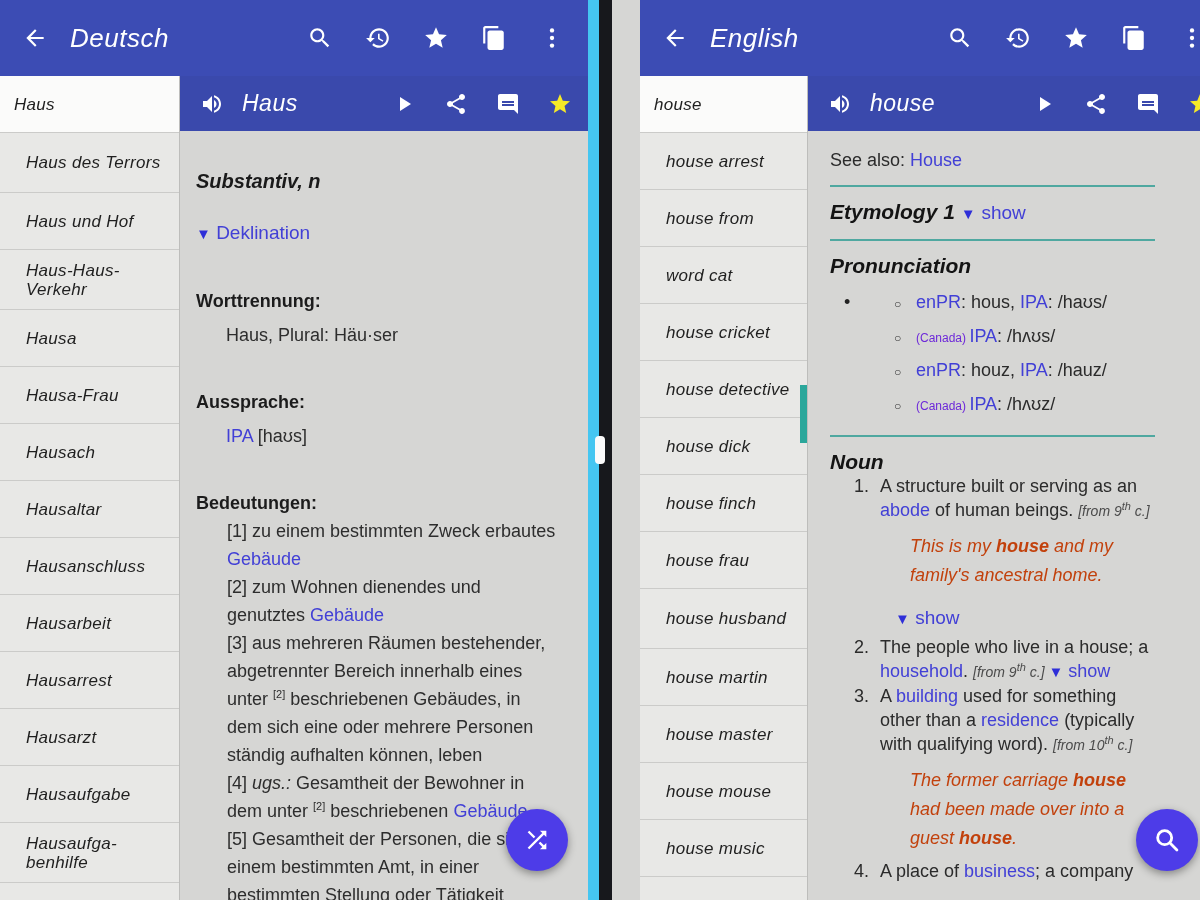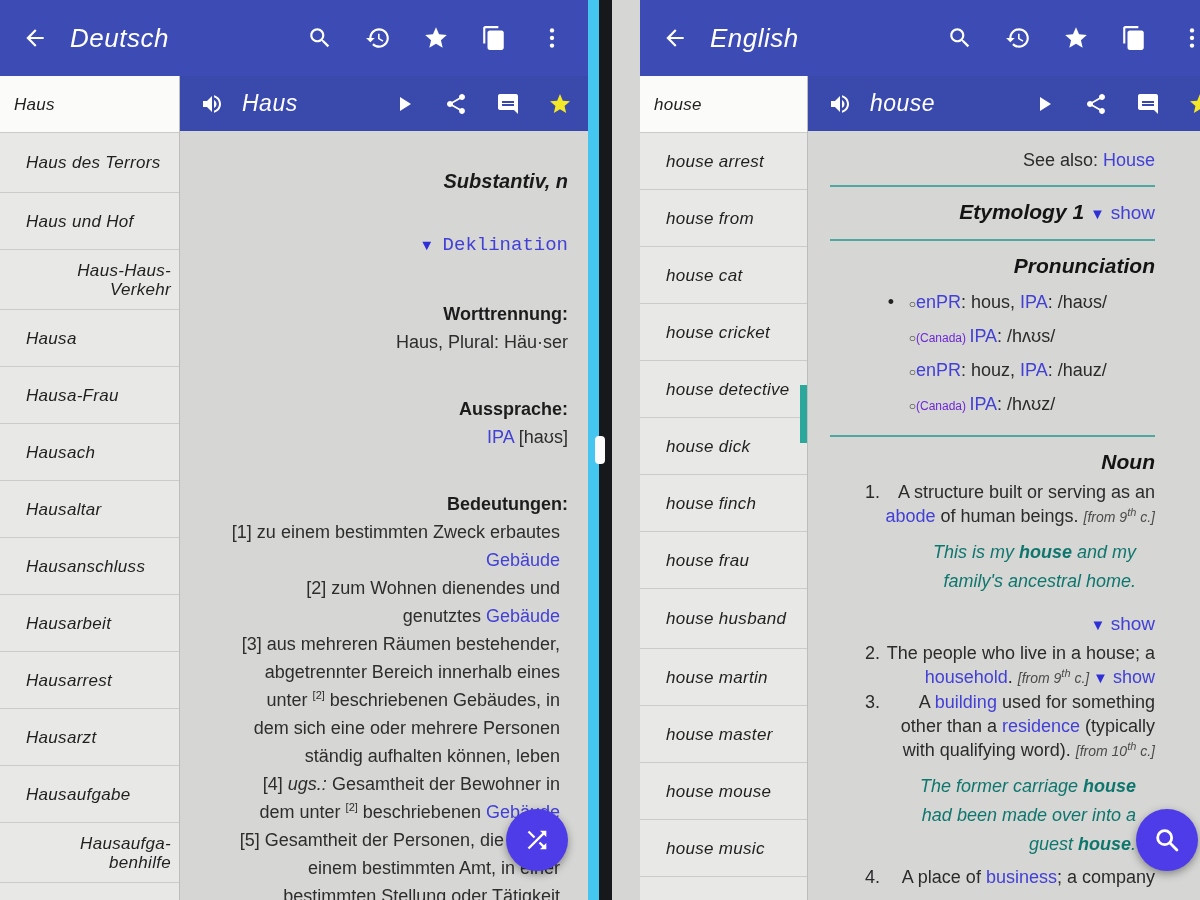--- a/index.html
+++ b/index.html
@@ -1,21 +1,21 @@
 <!DOCTYPE html>
 <html><head>
 <meta charset="utf-8">
 <style>
   * { box-sizing: border-box; margin: 0; padding: 0; }
   html,body { width:1200px; height:900px; overflow:hidden; background:#000;
               font-family:"Liberation Sans","DejaVu Sans",sans-serif; }
   .screen { position:relative; width:1200px; height:900px; background:#d6d6d4; overflow:hidden; }
 
   
-  .panel { position:absolute; top:0; width:588px; height:900px; overflow:hidden;text-align:right; }
+  .panel { position:absolute; top:0; width:588px; height:900px; overflow:hidden; }
   .panel.pleft  { left:0; }
   .panel.pright { left:640px; }
 
   
   .divider { position:absolute; left:588px; top:0; width:24px; height:900px; z-index:9; display:flex; }
   .div-cyan { width:11px; height:100%; background:#45c6f1; }
   .div-dark { width:13px; height:100%; background:#17181c; }
   .div-handle { position:absolute; left:7px; top:436px; width:10px; height:28px;
                 background:#fbfbfb; border-radius:4px; }
 
@@ -52,42 +52,42 @@
   .entry-actions { display:flex; align-items:center; gap:12px; }
 
   
   a.link { color:#4240d6; text-decoration:none; cursor:pointer; }
   .tri { color:#2f2fd8; font-size:15px; }
   sup.s { font-size:11px; vertical-align:super; line-height:0; }
 
   
   .gtext { padding:36px 20px 0 16px; font-size:18px; line-height:28px; color:#2d2d2d; }
   .g-pos { font-size:20px; font-weight:bold; font-style:italic; color:#1a1a1a; }
-  .g-collapse { margin-top:36px; font-size:19px;font-family:Liberation Mono, monospace; }
+  .g-collapse { margin-top:24px; font-size:19px; }
   .g-label { margin-top:39px; font-weight:bold; color:#1c1c1c; }
-  .g-val { margin-left:30px; margin-top:0; }
+  .g-val { margin-left:30px; margin-top:6px; }
   .g-sense { margin-left:31px; padding-right:8px; }
   .g-tag { font-style:italic; }
 
   
   .etext { padding:17px 73px 0 22px; font-size:18px; line-height:24px; color:#2b2b2b; }
   hr.teal { border:none; border-top:2px solid #4fa8a0; margin:13px 0; }
   .e-h2 { font-size:21px; font-weight:bold; font-style:italic; color:#141414; }
   .e-h2 .show { font-style:normal; font-weight:normal; font-size:19px; }
   .pron-title { margin-bottom:8px; }
   .pron-row { display:flex; align-items:baseline; line-height:32px; padding-left:14px; }
   .pb1 { width:50px; flex-shrink:0; font-size:18px; color:#222; }
   .pb2 { width:22px; flex-shrink:0; font-size:12px; color:#333; }
   .pron-small { font-size:12px; color:#6d28d9; }
-  .noun-title { margin-top:2px; margin-bottom:6px; }
+  .noun-title { margin-top:2px; }
   .def { display:flex; padding-left:24px; }
   .def .num { width:26px; flex-shrink:0; }
   .def .dtext { flex:1; }
   .ref { font-style:italic; font-size:14px; color:#4b4b4b; }
-  .example { margin:9px 19px 6px 30px; font-style:italic; color:#0f766e; line-height:29px; }
+  .example { margin:9px 19px 6px 30px; font-style:italic; color:#c2410c; line-height:29px; }
   .example b { font-weight:bold; }
   .show-line { margin:16px 0 4px 15px; font-size:19px; }
 
   
   .fab { position:absolute; width:62px; height:62px; border-radius:50%; background:#4d3ce8; z-index:12;
          display:flex; align-items:center; justify-content:center; border:none; cursor:pointer;
          box-shadow:0 3px 9px rgba(0,0,0,.38); }
   .fab svg { width:28px; height:28px; }
   .fab.fleft  { left:506px; top:809px; }
   .fab.fright { left:496px; top:809px; }
@@ -295,21 +295,21 @@
         <div class="sb-item selected">
             <span>house</span>
           </div>
         <div class="sb-item">
             <span>house arrest</span>
           </div>
         <div class="sb-item">
             <span>house from</span>
           </div>
         <div class="sb-item">
-            <span>house cat</span>
+            <span>word cat</span>
           </div>
         <div class="sb-item">
             <span>house cricket</span>
           </div>
         <div class="sb-item">
             <span>house detective</span>
           </div>
         <div class="sb-item">
             <span>house dick</span>
           </div>

